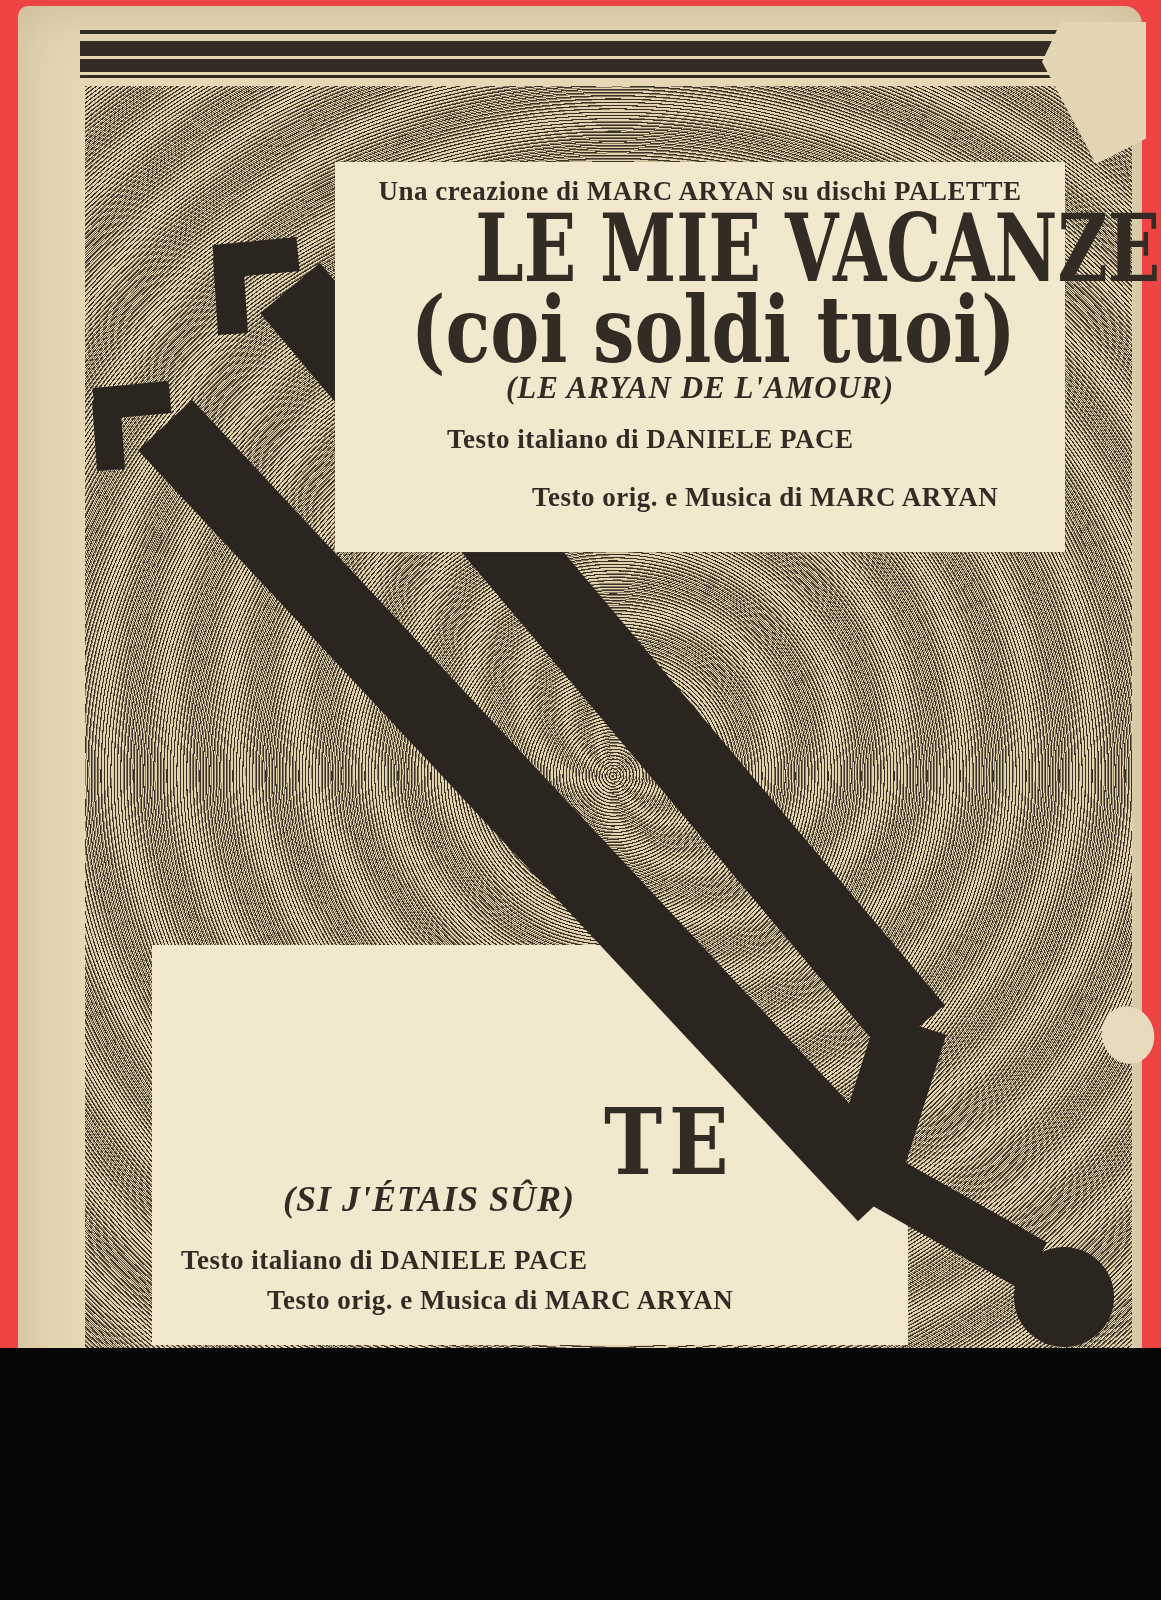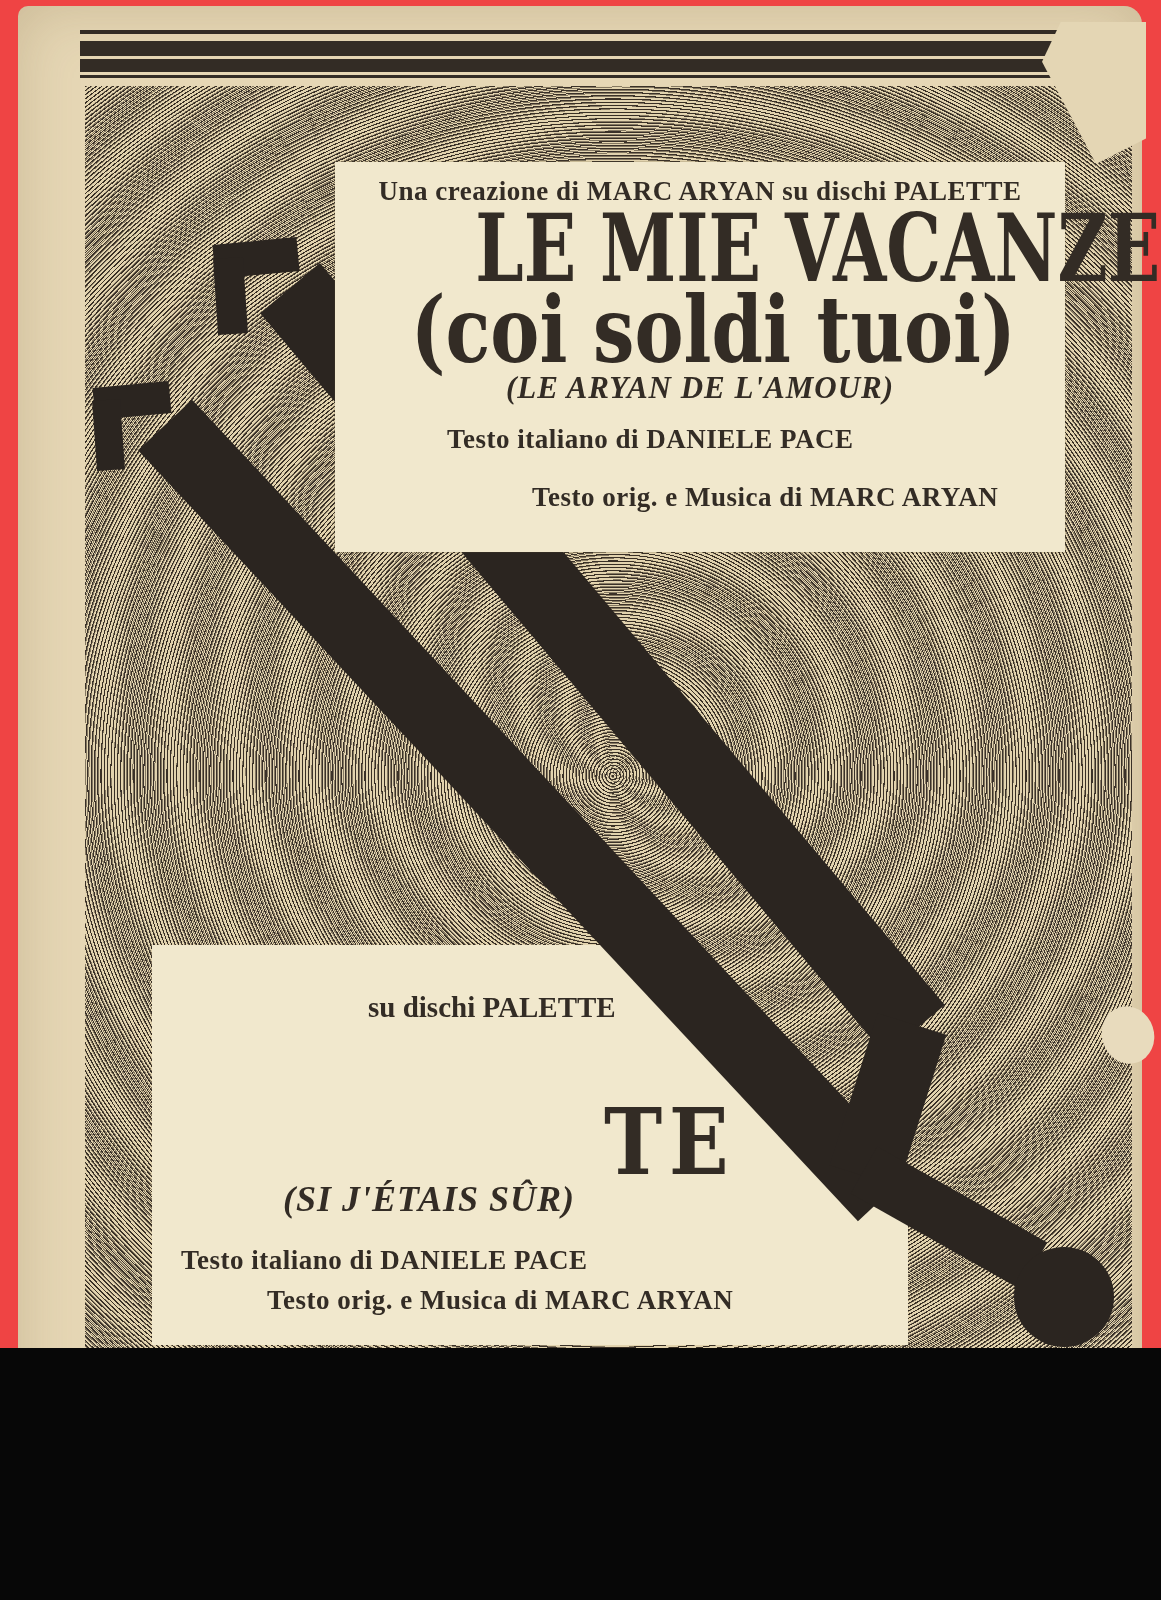--- a/index.html
+++ b/index.html
@@ -131,21 +131,20 @@
   <div class="abs ctr disp t-title1 ink">
     <span class="sq">LE MIE VACANZE</span>
   </div>
   <div class="abs ctr disp t-title2 ink">
     <span class="sq">(coi soldi tuoi)</span>
   </div>
   <div class="abs ctr t-orig ink">(LE ARYAN DE L'AMOUR)</div>
   <div class="abs credit t-credit1 ink">Testo italiano di DANIELE PACE</div>
   <div class="abs credit t-credit2 ink">Testo orig. e Musica di MARC ARYAN</div>
 
-  <div class="abs eyebrow b-eyebrow2 ink">su dischi PALETTE</div>
   <div class="abs b-orig ink">(SI J'ÉTAIS SÛR)</div>
   <div class="abs disp b-title2 ink">
     <span class="sq">TE</span>
   </div>
   <div class="abs credit b-credit1 ink">Testo italiano di DANIELE PACE</div>
   <div class="abs credit b-credit2 ink">Testo orig. e Musica di MARC ARYAN</div>
 
   <div class="abs stripe s-b1"></div>
   <div class="abs stripe s-b2"></div>
   <div class="abs stripe s-b3"></div>

